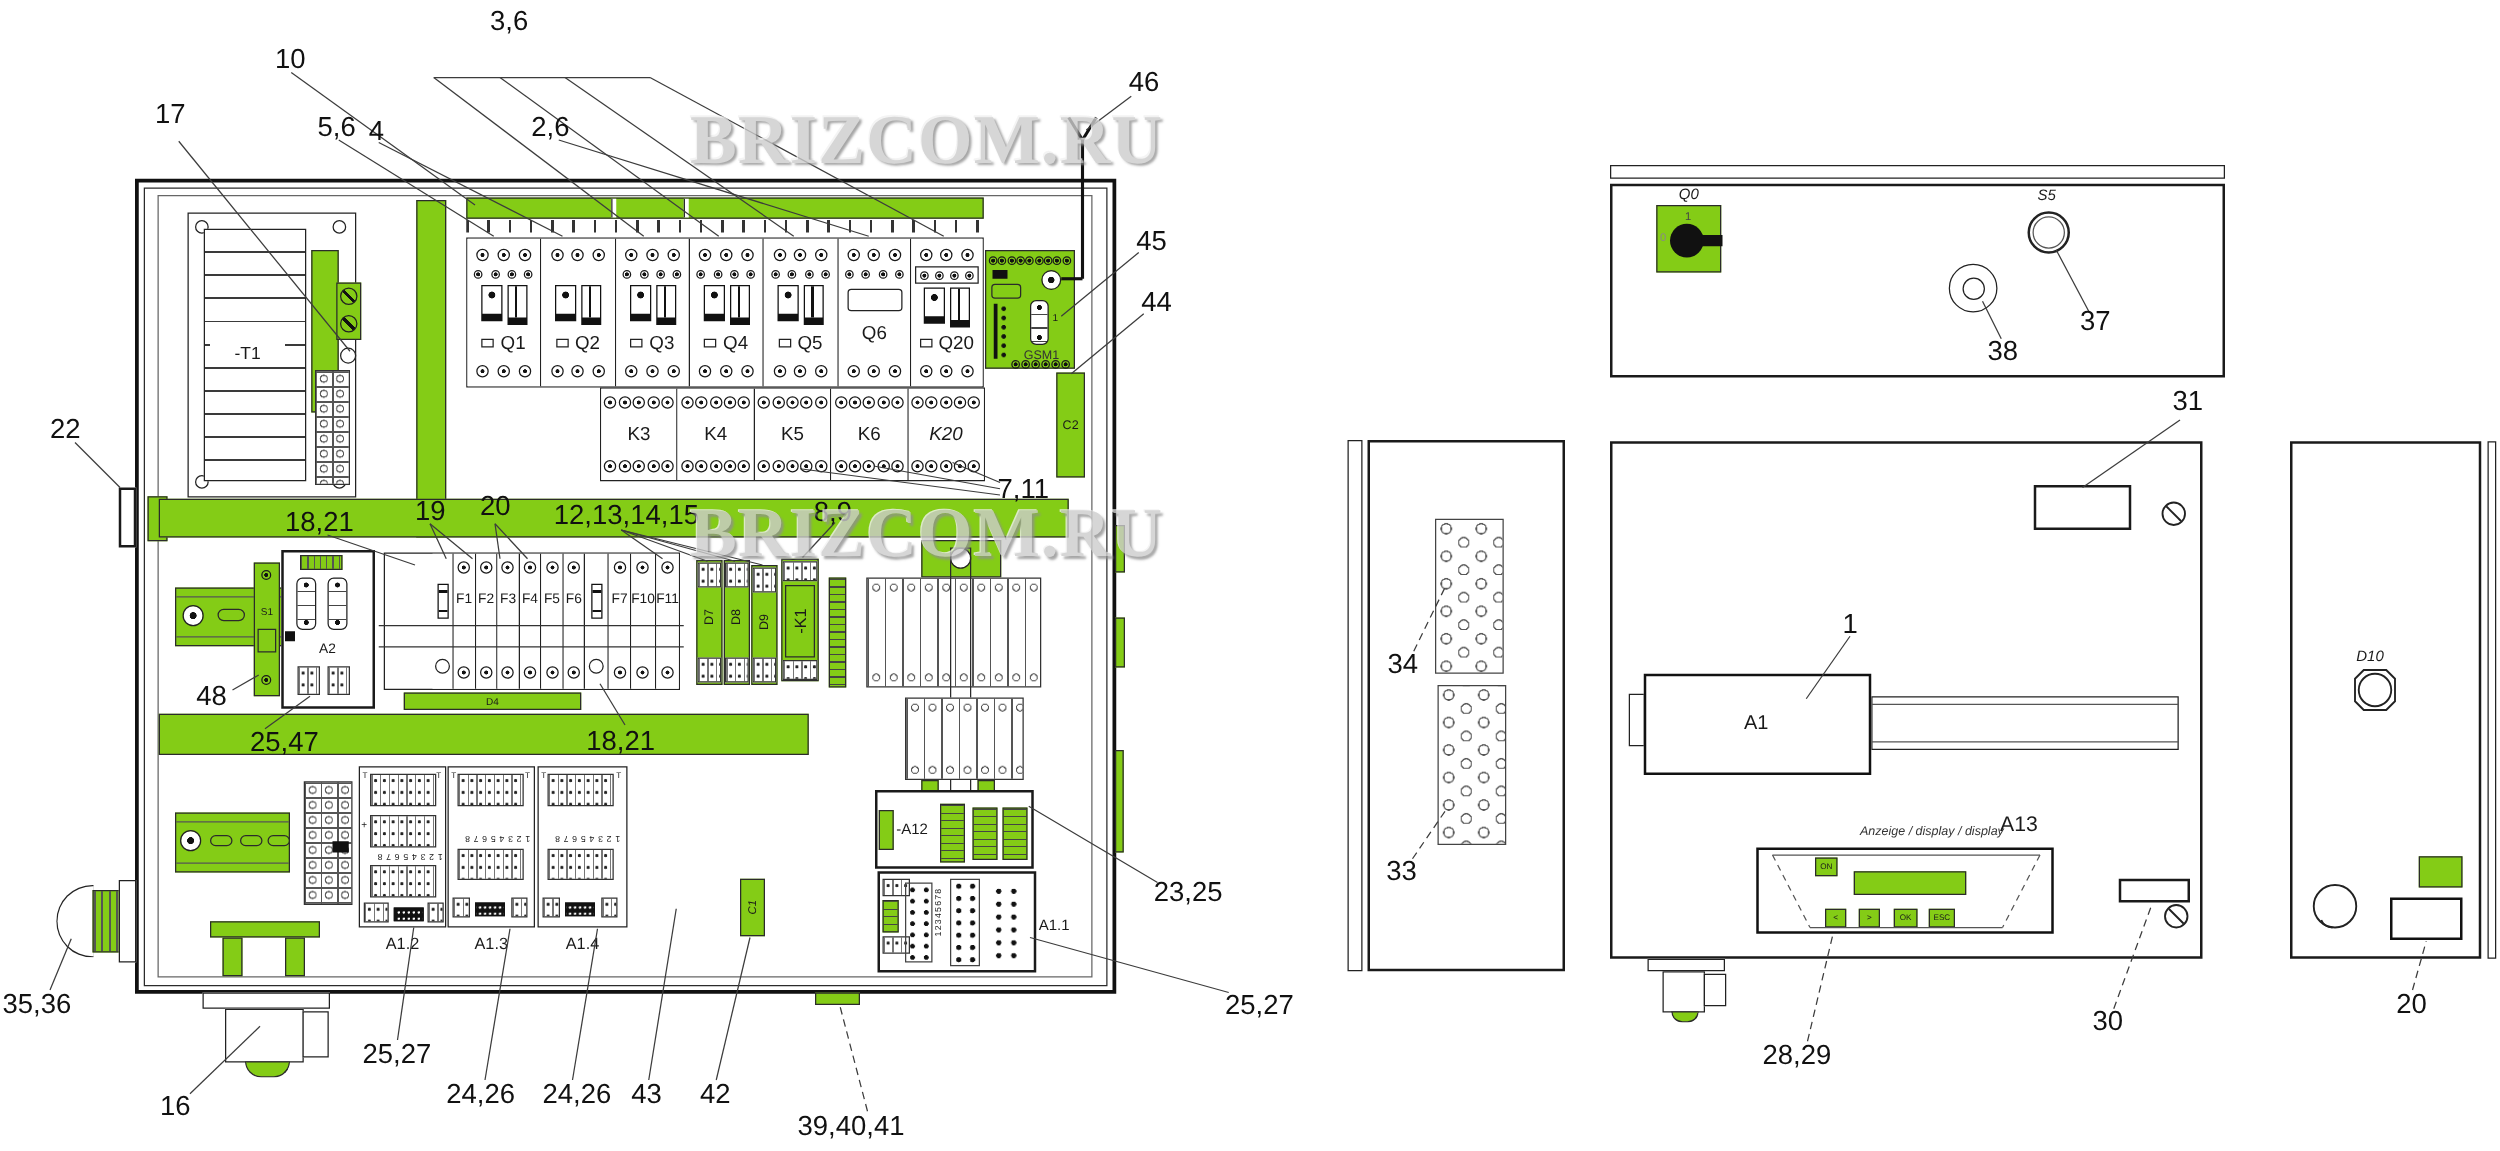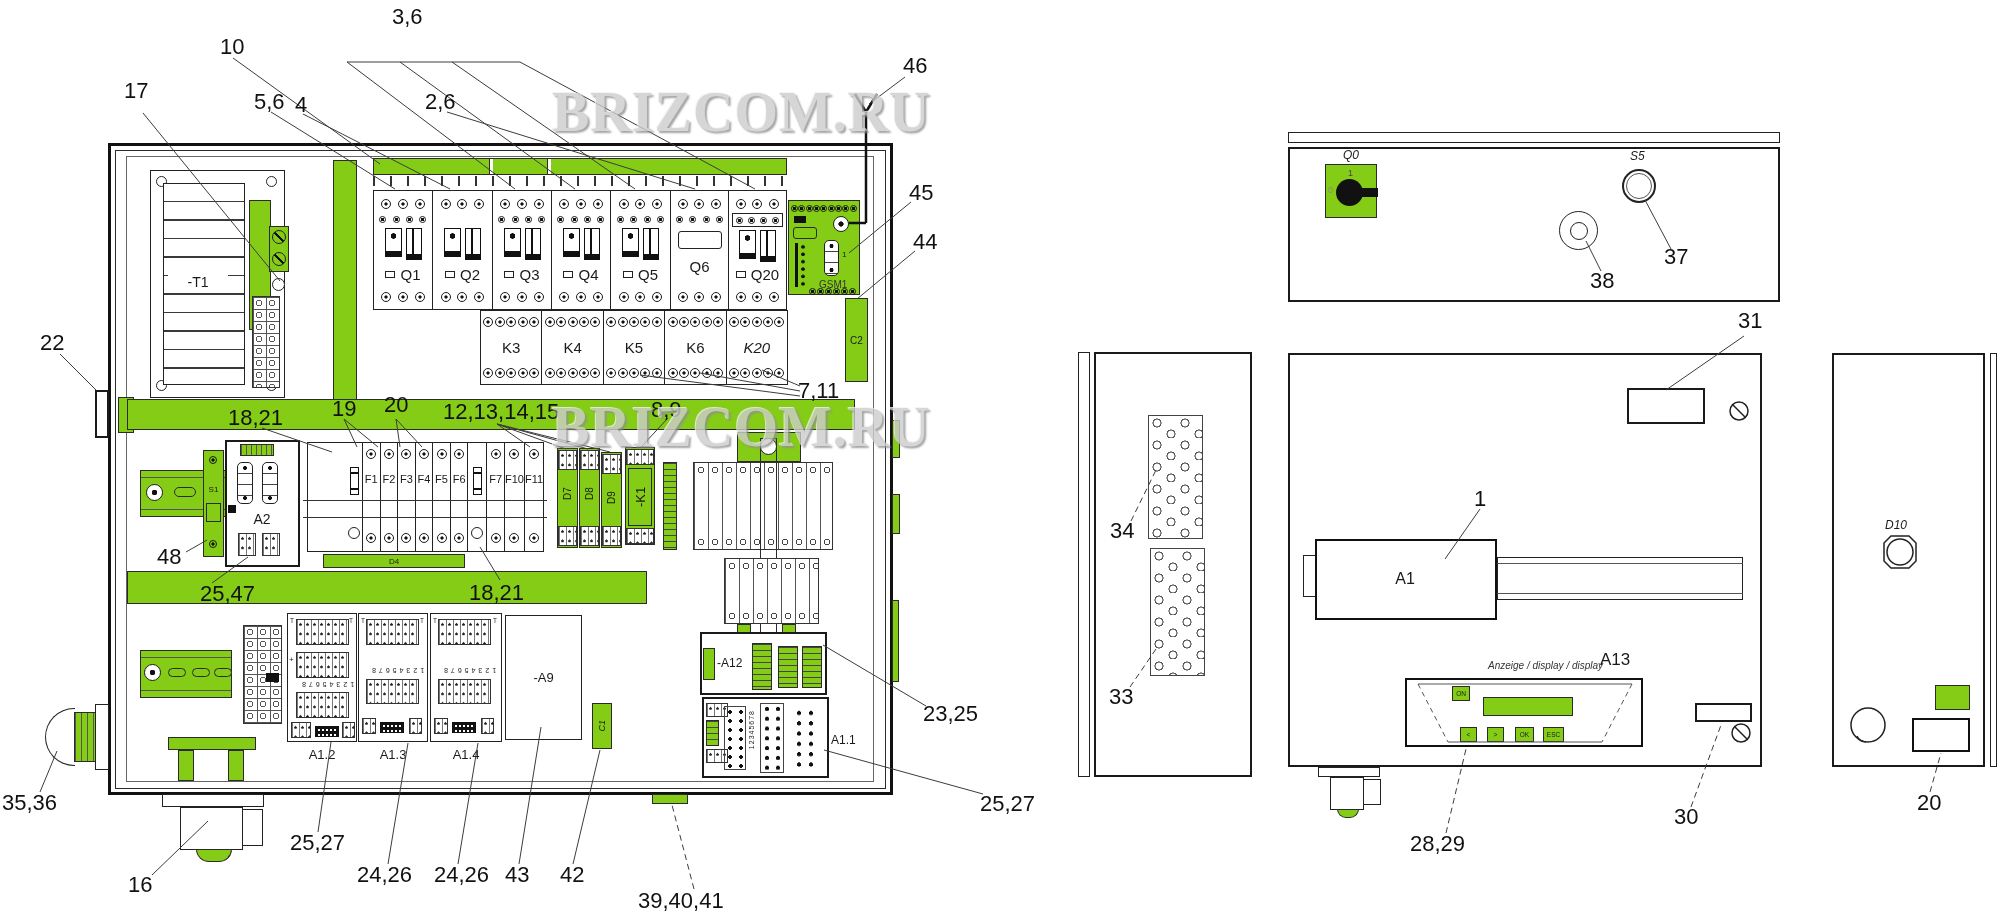--- a/index.html
+++ b/index.html
@@ -421,21 +421,21 @@
   <div class="abs ctr" style="left:204px;top:482px;width:19px;height:14px;font-size:8px;">
       <span>S1</span>
     </div>
   <div class="abs b1" style="left:206px;top:503px;width:15px;height:19px;"></div>
   <div class="abs scr" style="left:209px;top:540px;"></div>
   <div class="abs b2" style="left:225px;top:440px;width:75px;height:127px;"></div>
   <div class="abs b1 stripesV" style="left:240px;top:444px;width:34px;height:12px;"></div>
   <div class="abs dsub" style="left:237px;top:462px;width:16px;height:42px;"></div>
   <div class="abs dsub" style="left:262px;top:462px;width:16px;height:42px;"></div>
   <div class="abs" style="left:228px;top:505px;width:8px;height:8px;background:#111;"></div>
-  <div class="abs ctr" style="left:248px;top:512px;width:28px;height:14px;font-size:14px;">
+  <div class="abs ctr" style="left:248px;top:512px;width:28px;height:14px;font-size:11px;">
       <span>A2</span>
     </div>
   <div class="abs tgrid" style="left:238px;top:533px;width:18px;height:23px;"></div>
   <div class="abs tgrid" style="left:262px;top:533px;width:18px;height:23px;"></div>
 
   <div class="abs" style="left:307px;top:442px;width:237px;height:110px;display:flex;border:1px solid #222;padding-left:38px;">
     <div class="fmod" style="flex:0 0 16px;">
         <div style="width:7px;height:26px;border:1px solid #111;margin-top:24px;background:linear-gradient(180deg,transparent 0 4px,#111 4px 6px,transparent 6px 20px,#111 20px 22px,transparent 22px);"></div>
         <div class="ring1" style="width:10px;height:10px;margin-top:32px;"></div>
       </div>
@@ -593,23 +593,20 @@
   <div class="abs tgrid" style="left:438px;top:619px;width:53px;height:26px;"></div>
   <div class="abs" style="left:441px;top:667px;width:50px;height:9px;font-size:7px;letter-spacing:3px;"><span class="rot180">12345678</span></div>
   <div class="abs tgrid" style="left:438px;top:679px;width:53px;height:25px;"></div>
   <div class="abs tgrid" style="left:434px;top:718px;width:14px;height:16px;"></div>
   <div class="abs" style="left:452px;top:722px;width:24px;height:11px;background:#111 radial-gradient(circle at 3px 3px,#fff .8px,transparent 1.2px);background-size:4px 5px;border:1px solid #111;"></div>
   <div class="abs tgrid" style="left:481px;top:718px;width:13px;height:16px;"></div>
   <div class="abs ctr" style="left:444px;top:747px;width:44px;height:15px;font-size:13px;">
       <span>A1.4</span>
     </div>
 
-  <div class="abs b15 ctr" style="left:505px;top:615px;width:77px;height:125px;font-size:13px;">
-      <span>-A9</span>
-    </div>
 
   <div class="abs b1 ctr" style="left:592px;top:703px;width:20px;height:46px;">
       <span class="vtext it" style="font-size:9px;">C1</span>
     </div>
 
   <div class="abs b2" style="left:700px;top:632px;width:127px;height:63px;"></div>
   <div class="abs b1" style="left:703px;top:648px;width:12px;height:32px;"></div>
   <div class="abs" style="left:717px;top:656px;font-size:12px;"><span>-A12</span></div>
   <div class="abs b1 stripesH" style="left:752px;top:643px;width:20px;height:47px;"></div>
   <div class="abs b1 stripesH" style="left:778px;top:646px;width:20px;height:42px;"></div>

